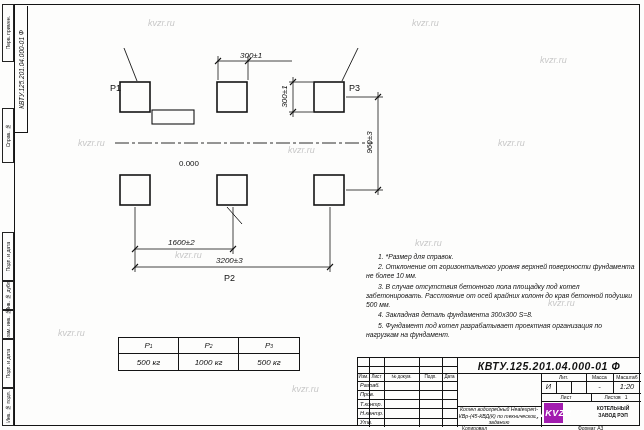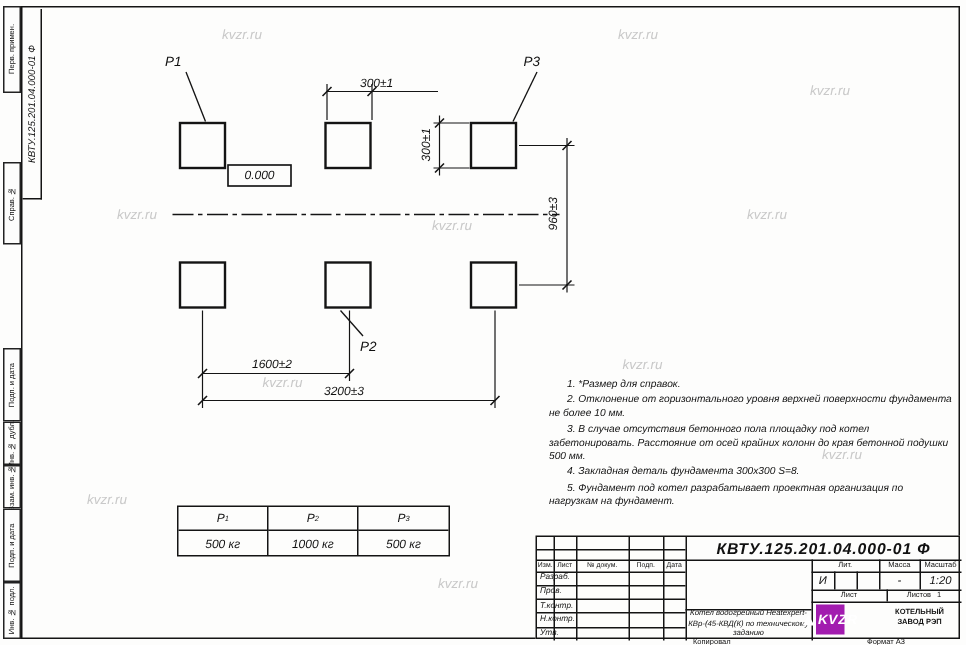--- a/index.html
+++ b/index.html
@@ -6,21 +6,21 @@
   html,body { width:644px; height:430px; }
   body { font-family:"Liberation Sans", sans-serif; color:#111; }
   .sheet { position:relative; width:644px; height:430px; background:#fdfdfc; overflow:hidden; outline:1px solid #aaa;padding-left:45px; }
   .frame { position:absolute; left:14px; top:4px; width:626px; height:422px; border:1.6px solid #141414; }
   .wm { position:absolute; color:#c9c9c9; font-size:9px; font-style:italic; white-space:nowrap; }
   .marginbox { position:absolute; left:2px; width:12px; border:1px solid #222; display:flex; align-items:center; justify-content:center; background:#fdfdfc; }
   .marginbox span { writing-mode:vertical-rl; transform:rotate(180deg); font-size:5px; white-space:nowrap; color:#111; }
   .corner-stamp { position:absolute; left:15px; top:6px; width:13px; height:127px; border-right:1.3px solid #141414; border-bottom:1.3px solid #141414; display:flex; align-items:center; justify-content:center; }
   .corner-stamp span { writing-mode:vertical-rl; transform:rotate(180deg); font-size:6.5px; font-style:italic; white-space:nowrap; }
   .linework { position:absolute; left:0; top:0; pointer-events:none; }
-  .dwg-label { position:absolute; font-style:italic; white-space:nowrap; }
+  .dwg-label { position:absolute; white-space:nowrap;margin-top:47px; }
   .plabel { font-size:9px; }
   .axis-label { font-size:9.5px; }
   .elev { font-size:8px; width:42px; text-align:center; }
   .dim { position:absolute; font-style:italic; font-size:8px; white-space:nowrap; }
   .dim.rot { width:34px; text-align:center; transform:rotate(-90deg); }
   .notes { position:absolute; left:366px; top:252px; width:270px; font-size:6.8px; font-style:italic; line-height:1.36; }
   .note { text-indent:12px; margin-bottom:1px; }
   .load-table { position:absolute; left:118px; top:337px; display:grid; grid-template-columns:repeat(3,60px); grid-auto-rows:16px; border:1.4px solid #141414; background:#fdfdfc; }
   .lt-cell { border-right:1px solid #141414; border-bottom:1px solid #141414; display:flex; align-items:center; justify-content:center; font-style:italic; font-size:8px; }
   .lt-cell:nth-child(3n) { border-right:none; }
@@ -130,22 +130,22 @@
       <line x1="230" y1="252" x2="236" y2="246"></line>
       <line x1="132" y1="270" x2="138" y2="264"></line>
       <line x1="327" y1="270" x2="333" y2="264"></line>
     </g>
     <line x1="115" y1="143" x2="373" y2="143" stroke="#141414" stroke-width="0.9" stroke-dasharray="14 3 3 3"></line>
     <rect x="152" y="110" width="42" height="14" fill="#fdfdfc" stroke="#141414" stroke-width="1.1"></rect>
   </svg>
 
   <span class="dwg-label plabel" style="left:110px;top:36px">Р1</span>
   <span class="dwg-label plabel" style="left:349px;top:36px">Р3</span>
-  <span class="dwg-label plabel" style="left:240px;top:226px">Р2</span>
-  <span class="dwg-label elev" style="left:152px;top:112px">0.000</span>
+  <span class="dwg-label plabel" style="left:224px;top:226px">Р2</span>
+  <span class="dwg-label elev" style="left:168px;top:112px">0.000</span>
   <span class="dim" style="left:240px;top:51px">300±1</span>
   <span class="dim rot" style="left:267px;top:92px">300±1</span>
   <span class="dim rot" style="left:352px;top:138px">960±3</span>
   <span class="dim" style="left:168px;top:238px">1600±2</span>
   <span class="dim" style="left:216px;top:256px">3200±3</span>
 
   <div class="notes">
     <div class="note">1. *Размер для справок.</div>
     <div class="note">2. Отклонение от горизонтального уровня верхней поверхности фундамента не более 10 мм.</div>
     <div class="note">3. В случае отсутствия бетонного пола площадку под котел забетонировать. Расстояние от осей крайних колонн до края бетонной подушки 500 мм.</div>

